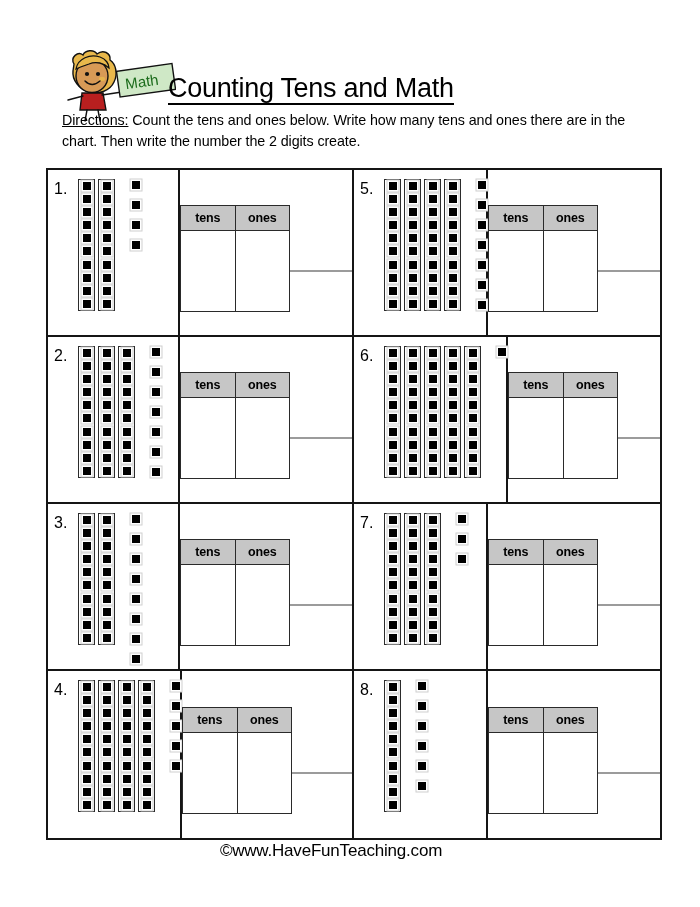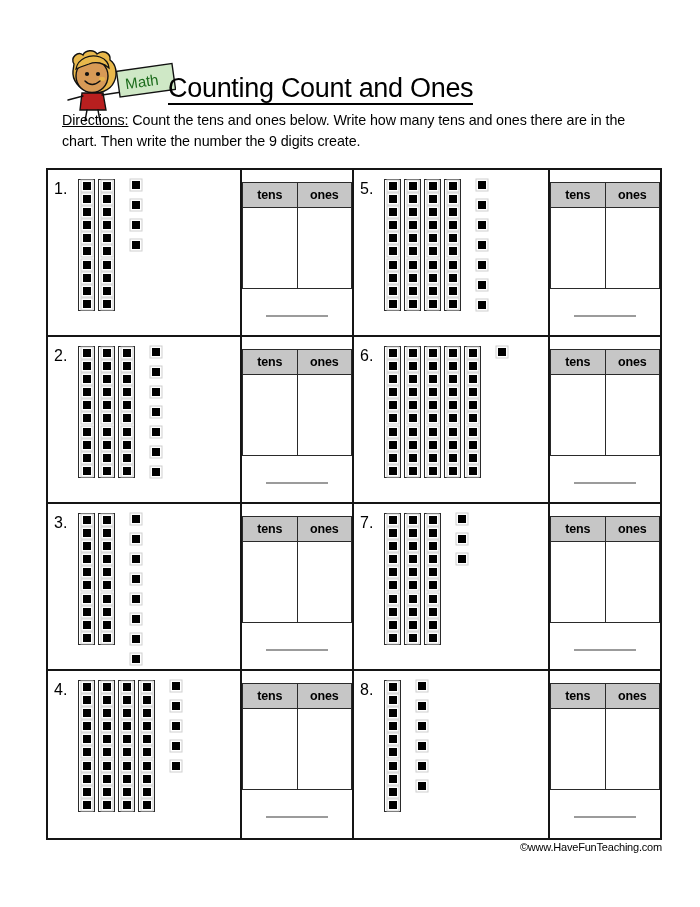--- a/index.html
+++ b/index.html
@@ -116,21 +116,21 @@
     border-right: 2px solid #151515;
     display: flex;
     align-items: flex-start;
     padding: 9px 0 0 0;
   }
   .cell-right {
     position: relative;
     flex: 1;
     box-sizing: border-box;
     display: flex;
-    flex-direction: column;
+    flex-direction: row;
     align-items: center;
     padding-top: 10px;
   }
 
   .qnum {
     width: 24px;
     margin-left: 6px;
     font-size: 16px;
     line-height: 1;
     padding-top: 2px;
@@ -206,22 +206,22 @@
     border-bottom: 2.5px solid #9b9b9b;
     margin-top: 26px;
   }
 
   
   #footer {
     position: absolute;
     left: 0;
     top: 841px;
     width: 662px;
-    text-align: right;
-    font-size: 11px;
+    text-align: center;
+    font-size: 17px;
     font-family: "Liberation Sans", sans-serif;
     letter-spacing: -0.2px;
   }
 </style>
 </head>
 <body>
 
 <div id="header">
 
 
@@ -251,25 +251,25 @@
       <path d="M31 62 L29 73" fill="none" stroke="#111" stroke-width="1.4" stroke-linecap="round"></path>
       <path d="M42 62 L44 73" fill="none" stroke="#111" stroke-width="1.4" stroke-linecap="round"></path>
 
       <g transform="rotate(-8 92 32)">
         <rect x="62" y="19" width="56" height="26" fill="#cfe8c6" stroke="#111" stroke-width="1.4"></rect>
         <text x="69" y="38" font-family="'Liberation Sans',sans-serif" font-size="15" fill="#1b6b1b">Math</text>
       </g>
     </svg>
   </div>
 
-  <div id="title">Counting Count and Ones</div>
+  <div id="title">Counting Tens and Math</div>
 
   <div id="directions">
     <span id="directions-label">Directions:</span>
-    <span>Count the tens and ones below.  Write how many tens and ones there are in the chart. Then write the number the 9 digits create.</span>
+    <span>Count the tens and ones below.  Write how many tens and ones there are in the chart. Then write the number the 2 digits create.</span>
   </div>
 </div>
 
 <div id="grid">
     <div class="cell">
       <div class="cell-left">
         <div class="qnum">1.</div>
         <div class="blocks">
           <div class="rod">
             <span class="unit"></span>

